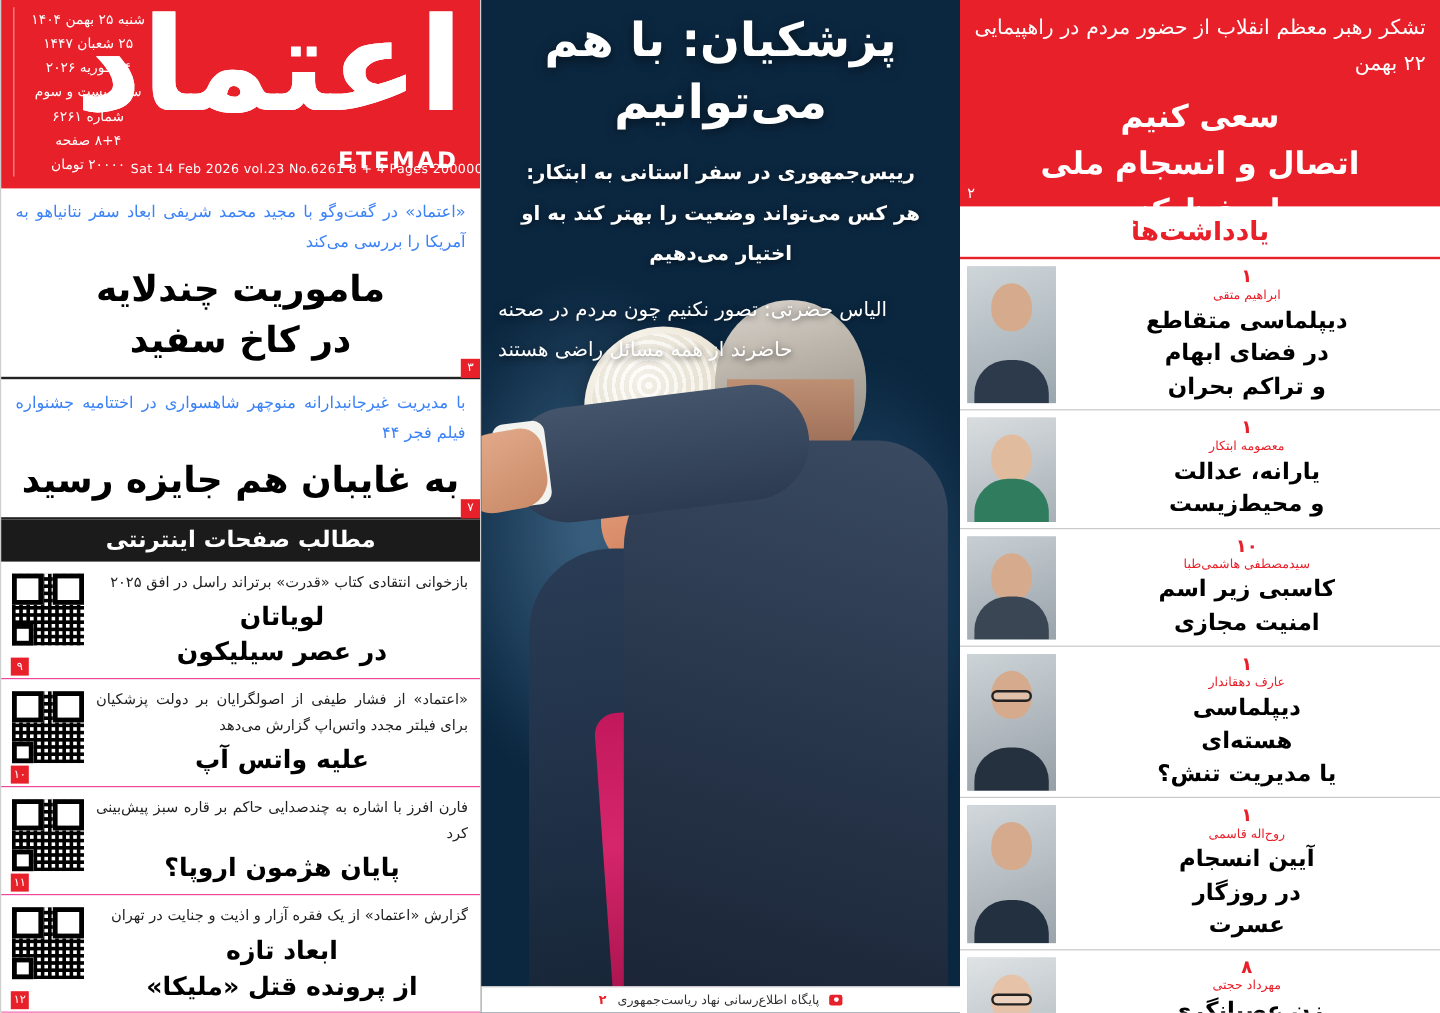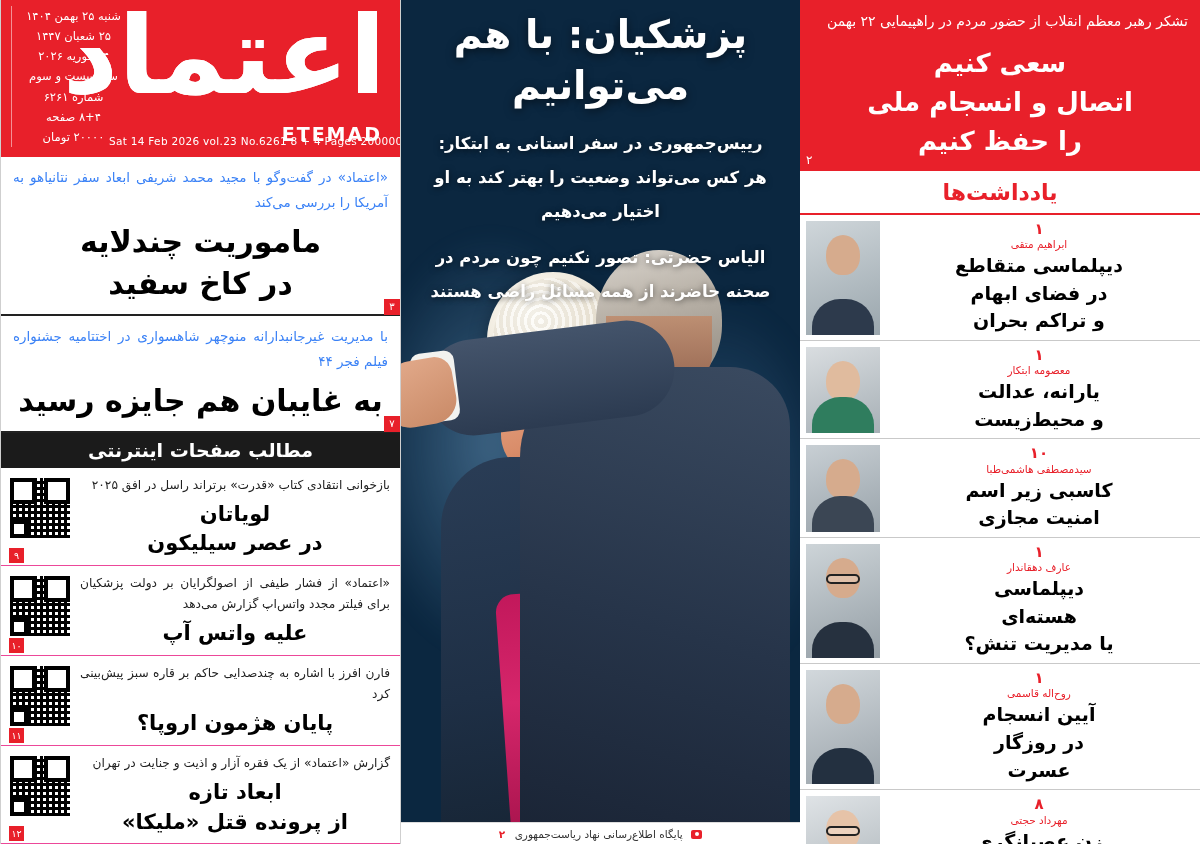--- a/index.html
+++ b/index.html
@@ -210,22 +210,22 @@
     line-height: 2.05;
     text-align: center;
     font-weight: bold;
     text-shadow: 0 1px 6px rgba(0,0,0,.6);
   }
   .main-lead .l2 { display: block; }
   .main-quote {
     margin-top: 12px;
     font-size: 16.5px;
     line-height: 2.05;
-    text-align: center;
-    font-weight: bold;
+    text-align: left;
+    font-weight: normal;
     text-shadow: 0 1px 6px rgba(0,0,0,.6);
   }
   .photo-stage {
     position: absolute;
     left: 0; right: 0; top: 0; bottom: 22px;
     overflow: hidden;
   }
   .bg-sky {
     position: absolute; inset: 0;
     background:
@@ -383,21 +383,21 @@
   }
   .top-red {
     background: #e8202a;
     color: #fff;
     padding: 9px 12px 10px;
     direction: rtl;
     position: relative;
     height: 172px;
   }
   .top-red .tr-kicker {
-    font-size: 14px;
+    font-size: 17px;
     line-height: 1.75;
     text-align: justify;
   }
   .top-red .tr-head {
     margin-top: 10px;
     font-size: 26px;
     font-weight: bold;
     line-height: 1.5;
     text-align: center;
   }

